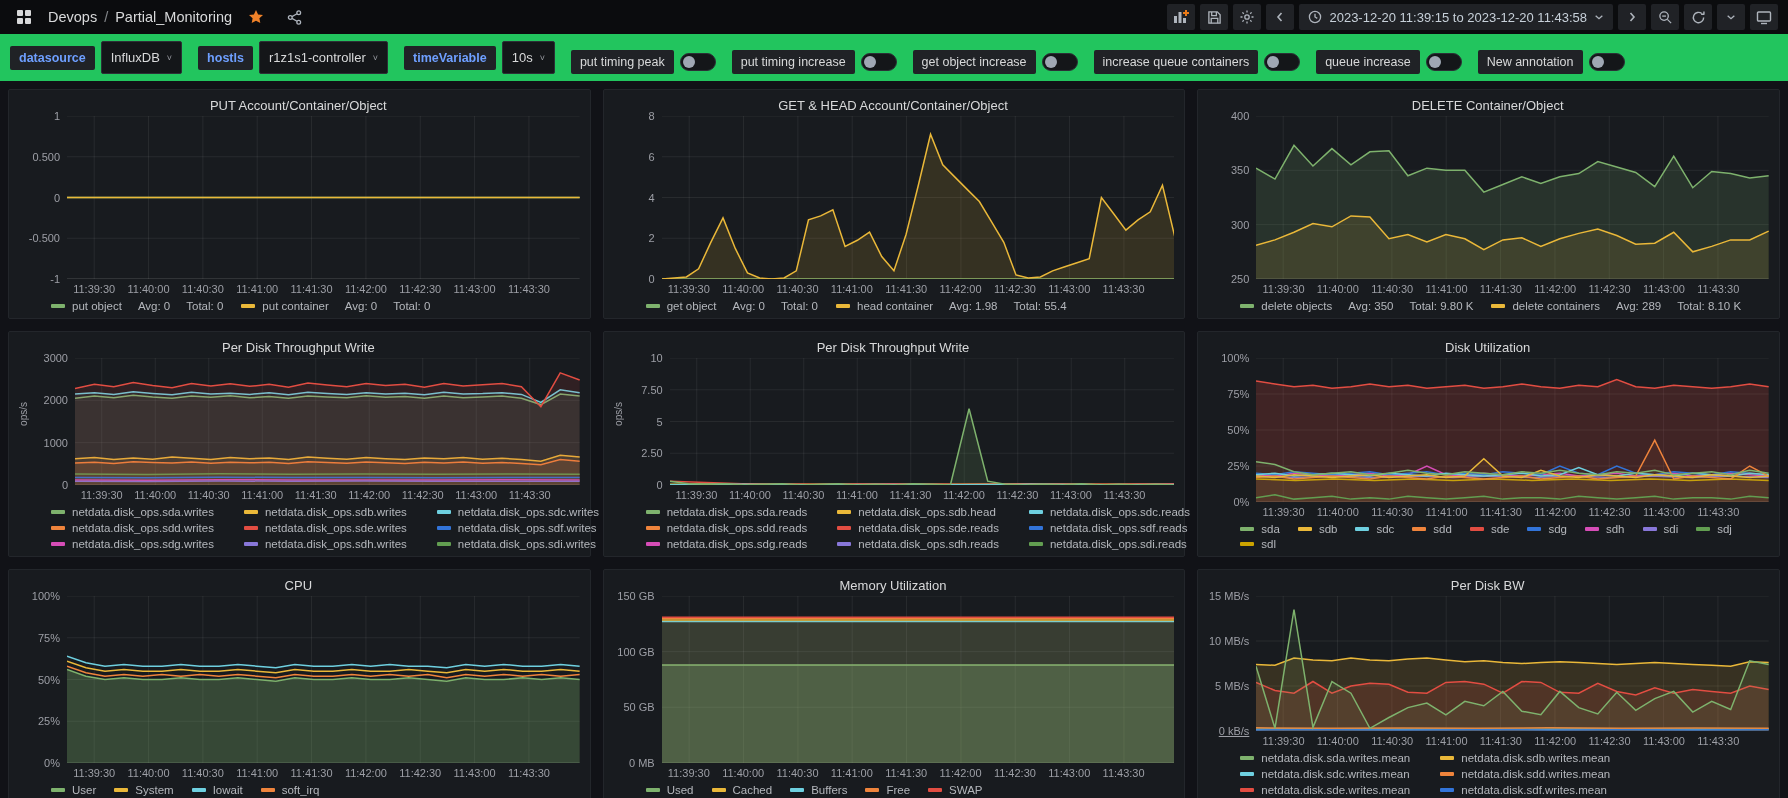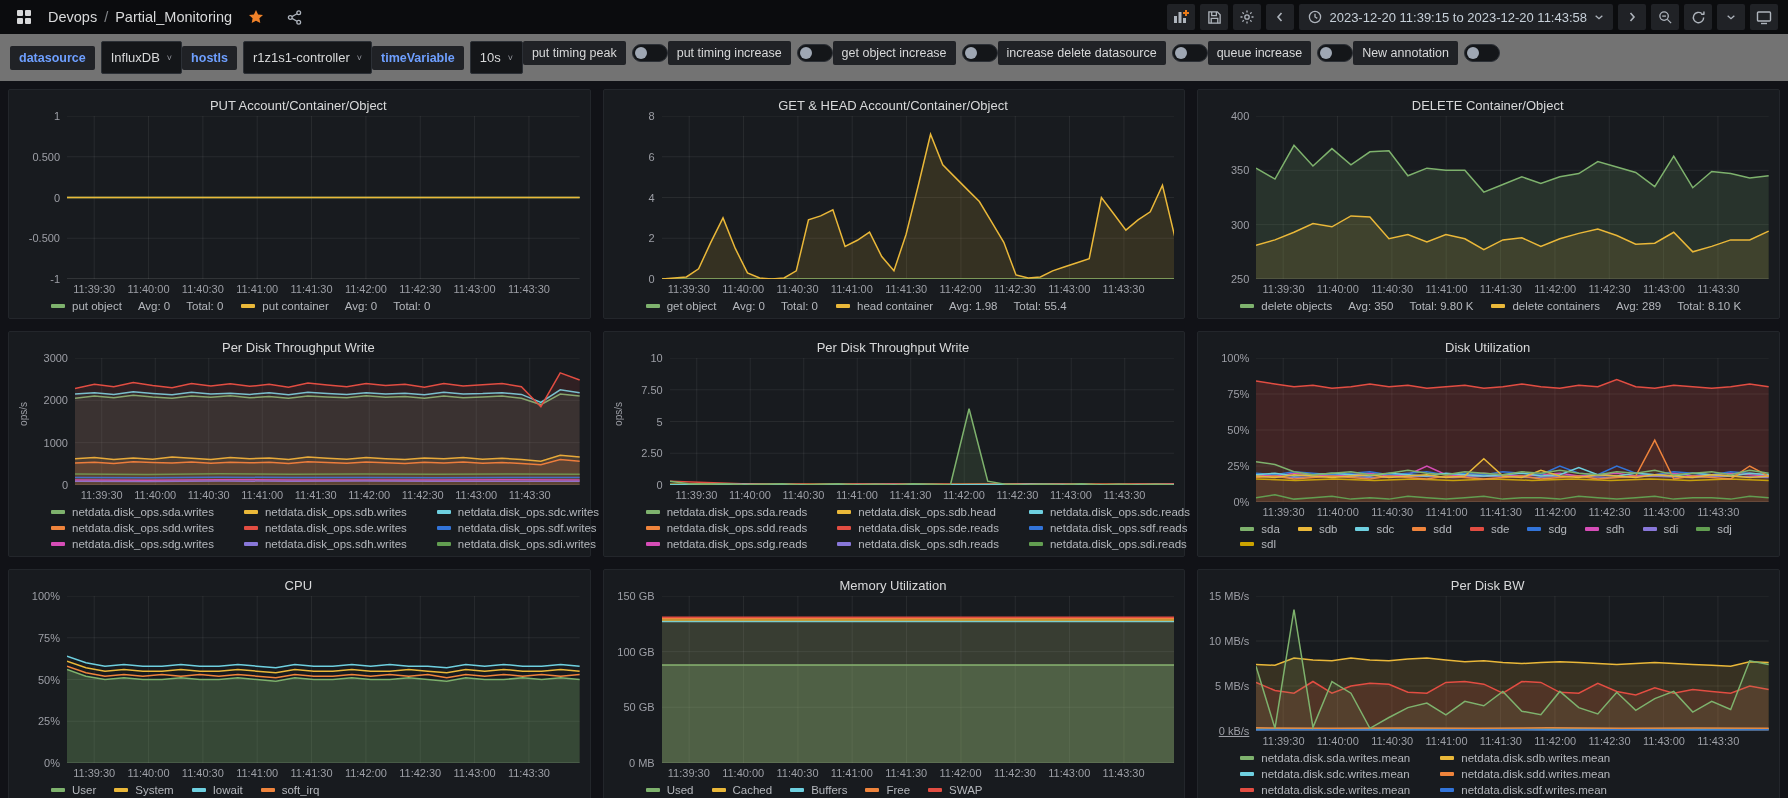--- a/index.html
+++ b/index.html
@@ -9,21 +9,21 @@
   .navbar{height:34px;background:#0b0c0e;display:flex;align-items:center;justify-content:space-between;padding:0 10px}
   .nav-left{display:flex;align-items:center;gap:10px}
   .crumb{font-size:14.5px;color:#d8d9da;display:flex;gap:7px;align-items:center;cursor:pointer}
   .crumb .sep{color:#85888c}
   .nav-right{display:flex;align-items:center;gap:5px}
   .iconbtn{min-width:28px;height:26px;display:flex;align-items:center;justify-content:center;background:#202226;border-radius:2px;color:#aeb4bc;cursor:pointer}
   .iconbtn.flat{background:transparent}
   .timebtn{display:flex;align-items:center;gap:7px;padding:0 9px;height:26px;background:#202226;border-radius:2px;font-size:13px;color:#c7d0d9;cursor:pointer;white-space:nowrap}
   svg.ic{display:block}
   
-  .submenu{display:flex;align-items:flex-start;padding:7px 10px;background:#737373}
+  .submenu{display:flex;align-items:flex-end;gap:16px;padding:7px 10px;background:#22c55e}
   .vargroup,.togglegroup{display:flex;align-items:center;gap:6px;flex:none}
   .varlabel{background:#202226;color:#6e9fff;font-weight:bold;font-size:12.5px;padding:5px 9px;border-radius:2px}
   .varvalue{background:#141619;border:1px solid #2c3036;padding:8px 9px;font-size:13px;color:#d8d9da;display:flex;align-items:center;gap:7px;border-radius:2px;cursor:pointer}
   .caret{font-size:9px;color:#9d9fa6}
   .togglelabel{background:#202226;padding:5px 9px;font-size:12.5px;color:#d8d9da;border-radius:2px;white-space:nowrap}
   .switch{width:36px;height:18px;border-radius:10px;background:#141619;border:1px solid #2c3036;position:relative;cursor:pointer;flex:none}
   .knob{position:absolute;left:2px;top:2px;width:12px;height:12px;border-radius:50%;background:#9fa7b3}
   
   .dgrid{display:grid;grid-template-columns:repeat(3,1fr);grid-template-rows:230px 226px 234px;gap:12px;padding:8px}
   .panel{background:#181b1f;border:1px solid #23262b;border-radius:2px;display:flex;flex-direction:column;padding:3px 10px 3px 8px;min-width:0}
@@ -190,21 +190,21 @@
         <span class="knob"></span>
       </div>
     </div>
     <div class="togglegroup">
       <div class="togglelabel">get object increase</div>
       <div class="switch">
         <span class="knob"></span>
       </div>
     </div>
     <div class="togglegroup">
-      <div class="togglelabel">increase delete datasource</div>
+      <div class="togglelabel">increase queue containers</div>
       <div class="switch">
         <span class="knob"></span>
       </div>
     </div>
     <div class="togglegroup">
       <div class="togglelabel">queue increase</div>
       <div class="switch">
         <span class="knob"></span>
       </div>
     </div>

